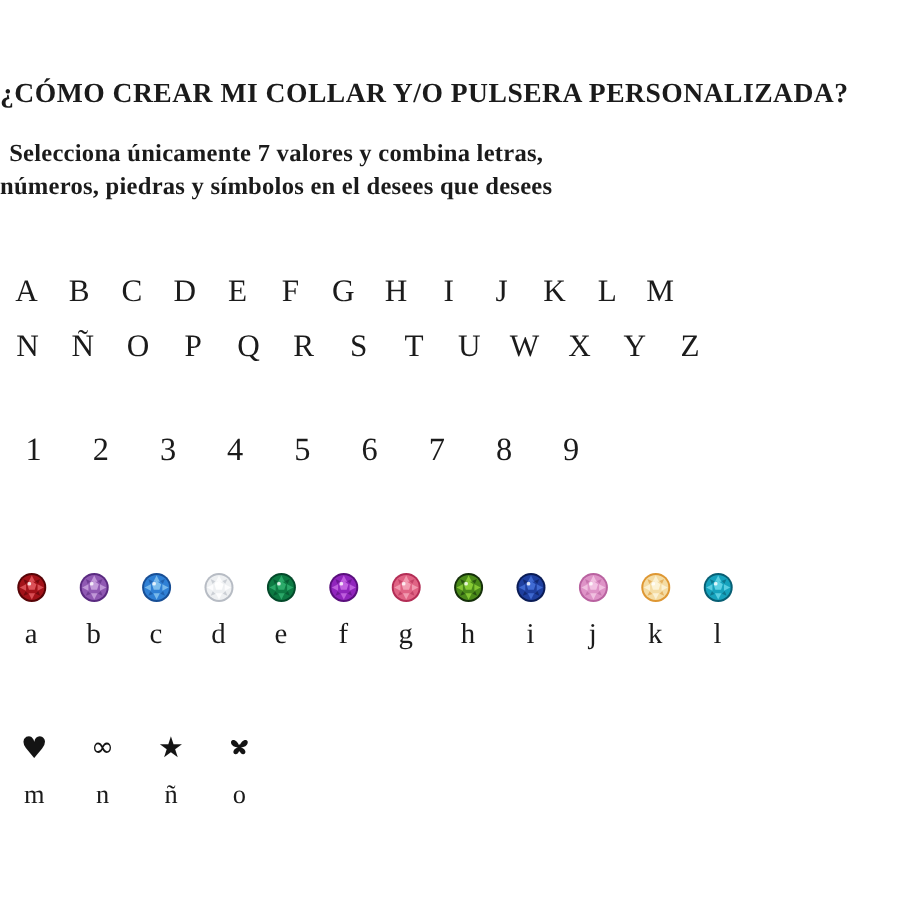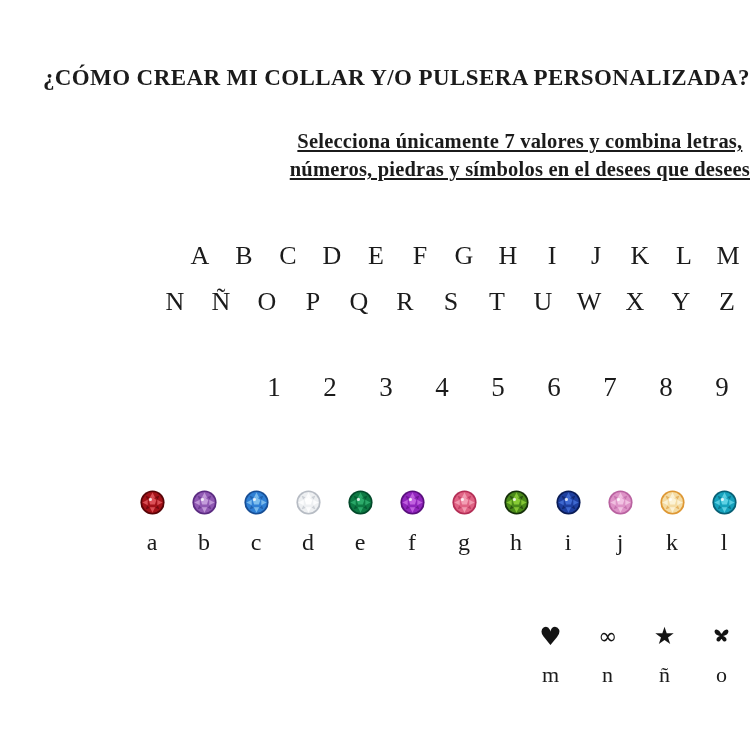--- a/index.html
+++ b/index.html
@@ -12,39 +12,38 @@
     height: 750px;
     overflow: hidden;
     font-family: "Liberation Serif", "DejaVu Serif", serif;
     color: #1b1b1b;
   }
   .page {
     width: 750px;
     height: 568px;
     display: flex;
     flex-direction: column;
-    align-items: flex-end;
+    align-items: flex-start;
   }
   .title {
     margin-top: 62px;
     font-size: 23px;
     font-weight: 700;
     letter-spacing: 0.4px;
     white-space: nowrap;
     text-align: center;
     line-height: 32px;
   }
   .subtitle {
-    margin-top: 33px;
+    margin-top: 20px;
     font-size: 20.5px;
     font-weight: 700;
     text-align: center;
     line-height: 28px;
     letter-spacing: 0.2px;
-    text-decoration: underline;
   }
   .row {
     display: flex;
     justify-content: center;
     align-items: center;
   }
   .cell {
     text-align: center;
     display: flex;
     align-items: center;

